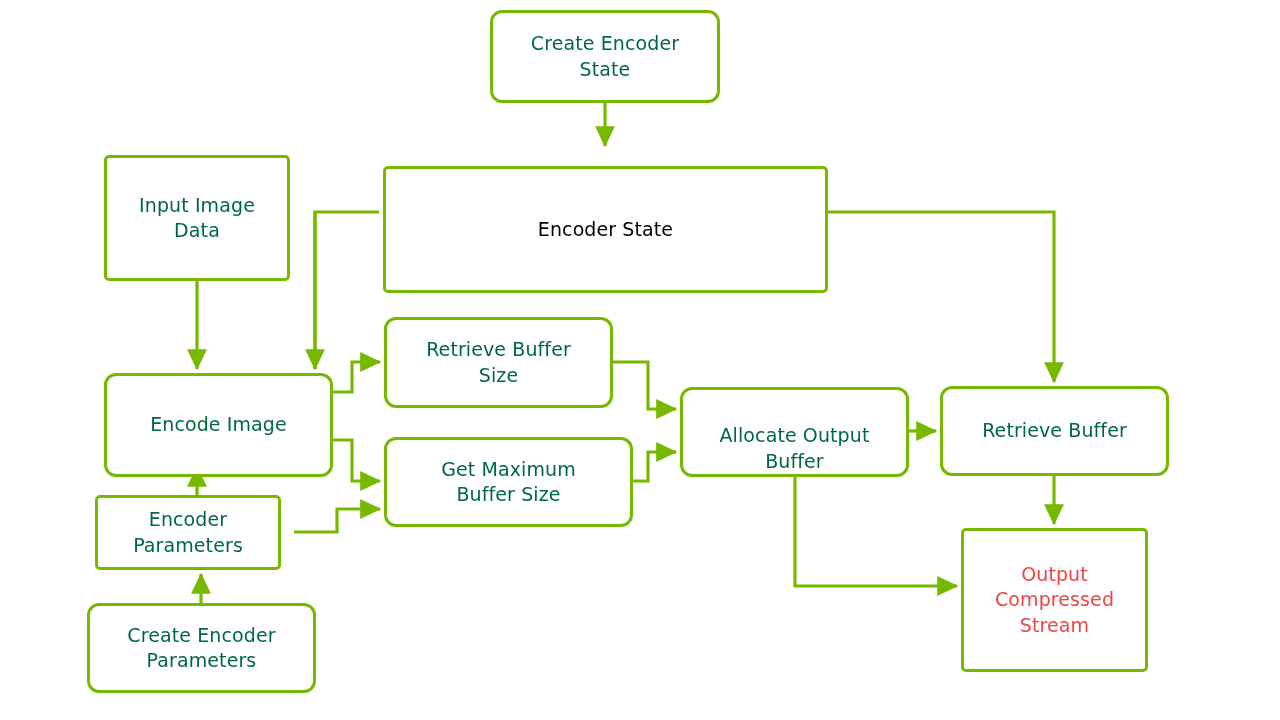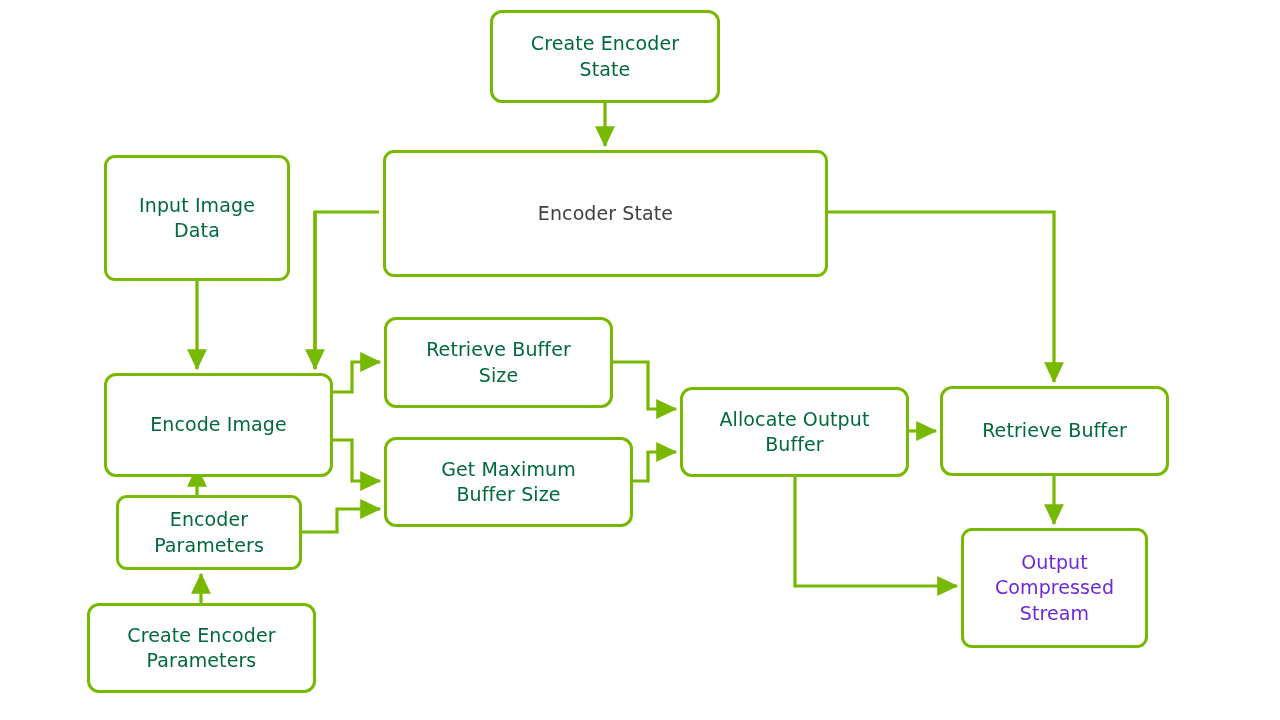--- a/index.html
+++ b/index.html
@@ -18,21 +18,21 @@
     color:#00693e;
     display:flex;align-items:center;justify-content:center;
     text-align:center;
     font-size:19px;
     line-height:1.33;
     letter-spacing:0.1px;
     white-space:pre-line;
     z-index:2;
   }
   .node.rounded{border-radius:12px;}
-  .node.sharp{border-radius:11px;}
+  .node.sharp{border-radius:5px;}
 </style>
 </head>
 <body>
 
 <div id="stage">
 
   <svg id="edges" viewBox="0 0 1280 720">
     <defs>
       <marker id="arrow" markerWidth="7" markerHeight="7" refX="6.2" refY="3.5" orient="auto" markerUnits="strokeWidth">
         <path d="M0,0.4 L6.6,3.5 L0,6.6 Z" fill="#76b900"></path>
@@ -53,33 +53,33 @@
         <path d="M 909,431 L 936,431" stroke="#76b900" marker-end="url(#arrow)"></path>
         <path d="M 828,212 L 1054,212 L 1054,382" stroke="#76b900" marker-end="url(#arrow)"></path>
         <path d="M 795,477 L 795,586 L 957,586" stroke="#76b900" marker-end="url(#arrow)"></path>
         <path d="M 1054,476 L 1054,524" stroke="#76b900" marker-end="url(#arrow)"></path>
       </g>
   </svg>
 
   <div id="node-layer">
       <div class="node rounded" style="left: 490px; top: 10px; width: 230px; height: 93px; border-color: rgb(118, 185, 0); color: rgb(0, 105, 62);"><span>Create Encoder
 State</span></div>
-      <div class="node sharp" style="left: 383px; top: 150px; width: 445px; height: 127px; border-color: rgb(118, 185, 0); color: #404040;"><span>Encoder State</span></div>
+      <div class="node sharp" style="left: 383px; top: 166px; width: 445px; height: 127px; border-color: rgb(118, 185, 0); color: #000000;"><span>Encoder State</span></div>
       <div class="node sharp" style="left: 104px; top: 155px; width: 186px; height: 126px; border-color: rgb(118, 185, 0); color: rgb(0, 105, 62);"><span>Input Image
 Data</span></div>
       <div class="node rounded" style="left: 104px; top: 373px; width: 229px; height: 104px; border-color: rgb(118, 185, 0); color: rgb(0, 105, 62);"><span>Encode Image</span></div>
       <div class="node rounded" style="left: 384px; top: 317px; width: 229px; height: 91px; border-color: rgb(118, 185, 0); color: rgb(0, 105, 62);"><span>Retrieve Buffer
 Size</span></div>
       <div class="node rounded" style="left: 384px; top: 437px; width: 249px; height: 90px; border-color: rgb(118, 185, 0); color: rgb(0, 105, 62);"><span>Get Maximum
 Buffer Size</span></div>
-      <div class="node rounded" style="left: 680px; top: 387px; width: 229px; height: 90px; border-color: rgb(118, 185, 0); color: rgb(0, 105, 62);"><span>Allocate Output
+      <div class="node rounded" style="left: 680px; top: 387px; width: 229px; height: 90px; border-color: rgb(118, 185, 0); color: rgb(0, 105, 62); align-items: flex-end;"><span>Allocate Output
 Buffer</span></div>
       <div class="node rounded" style="left: 940px; top: 386px; width: 229px; height: 90px; border-color: rgb(118, 185, 0); color: rgb(0, 105, 62);"><span>Retrieve Buffer</span></div>
-      <div class="node sharp" style="left: 116px; top: 495px; width: 186px; height: 75px; border-color: rgb(118, 185, 0); color: rgb(0, 105, 62);"><span>Encoder
+      <div class="node sharp" style="left: 95px; top: 495px; width: 186px; height: 75px; border-color: rgb(118, 185, 0); color: rgb(0, 105, 62);"><span>Encoder
 Parameters</span></div>
       <div class="node rounded" style="left: 87px; top: 603px; width: 229px; height: 90px; border-color: rgb(118, 185, 0); color: rgb(0, 105, 62);"><span>Create Encoder
 Parameters</span></div>
-      <div class="node sharp" style="left: 961px; top: 528px; width: 187px; height: 120px; border-color: rgb(118, 185, 0); color: #6d28d9;"><span>Output
+      <div class="node sharp" style="left: 961px; top: 528px; width: 187px; height: 144px; border-color: rgb(118, 185, 0); color: #ef4444;"><span>Output
 Compressed
 Stream</span></div>
     </div>
 
 </div>
 
 </body></html>

